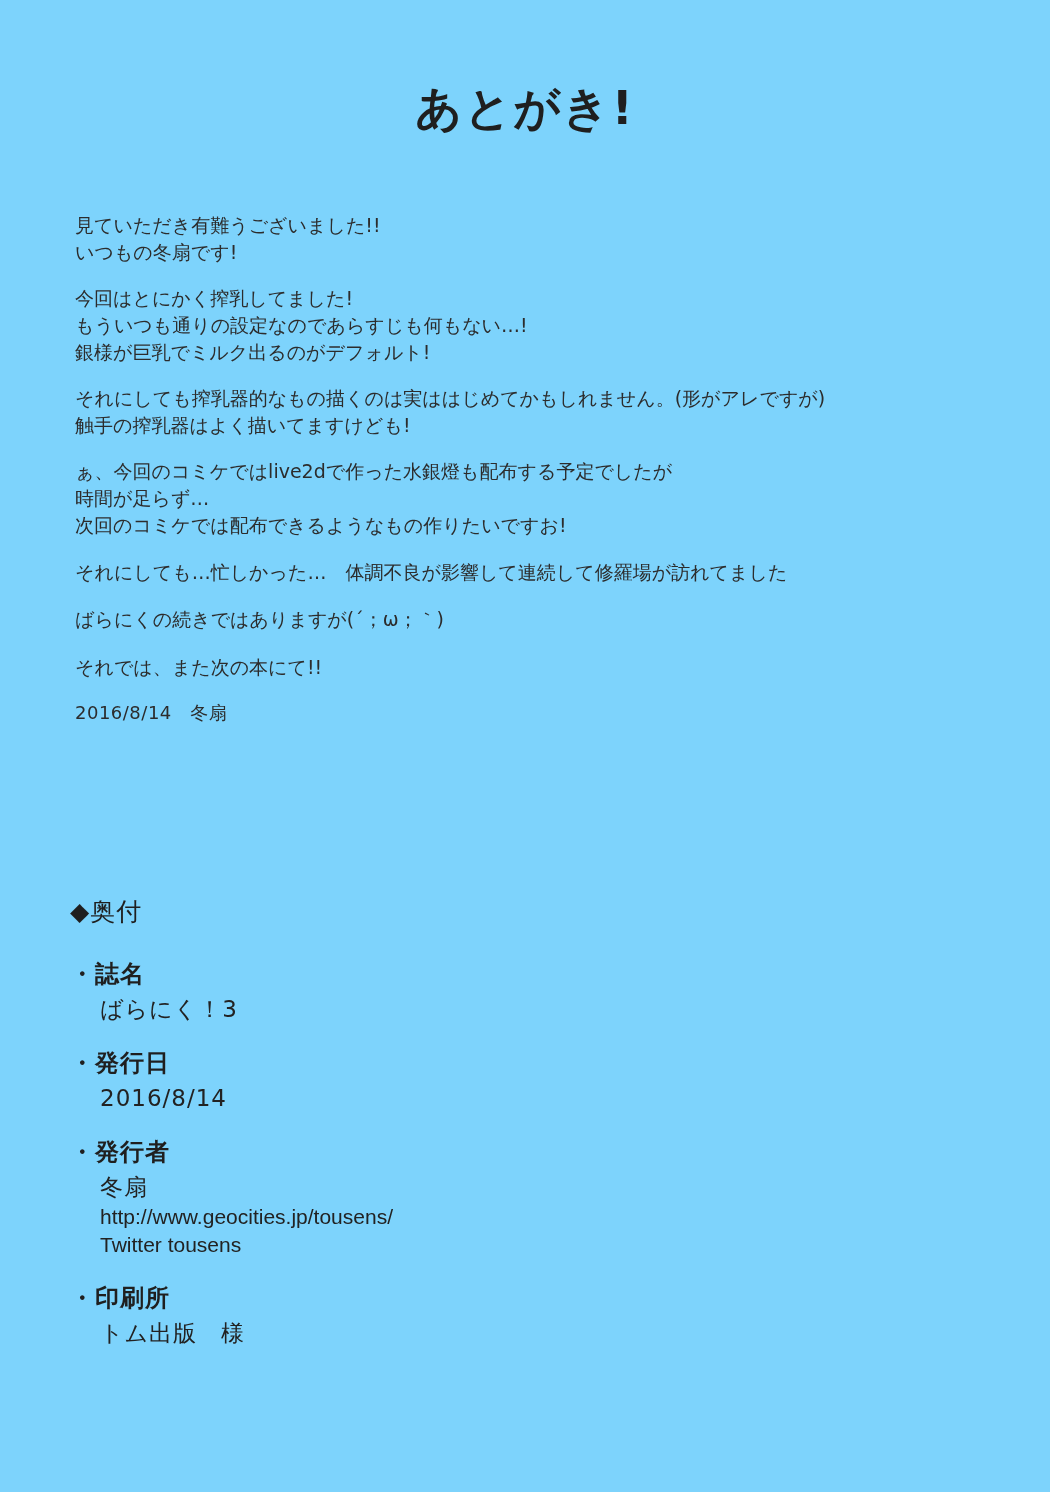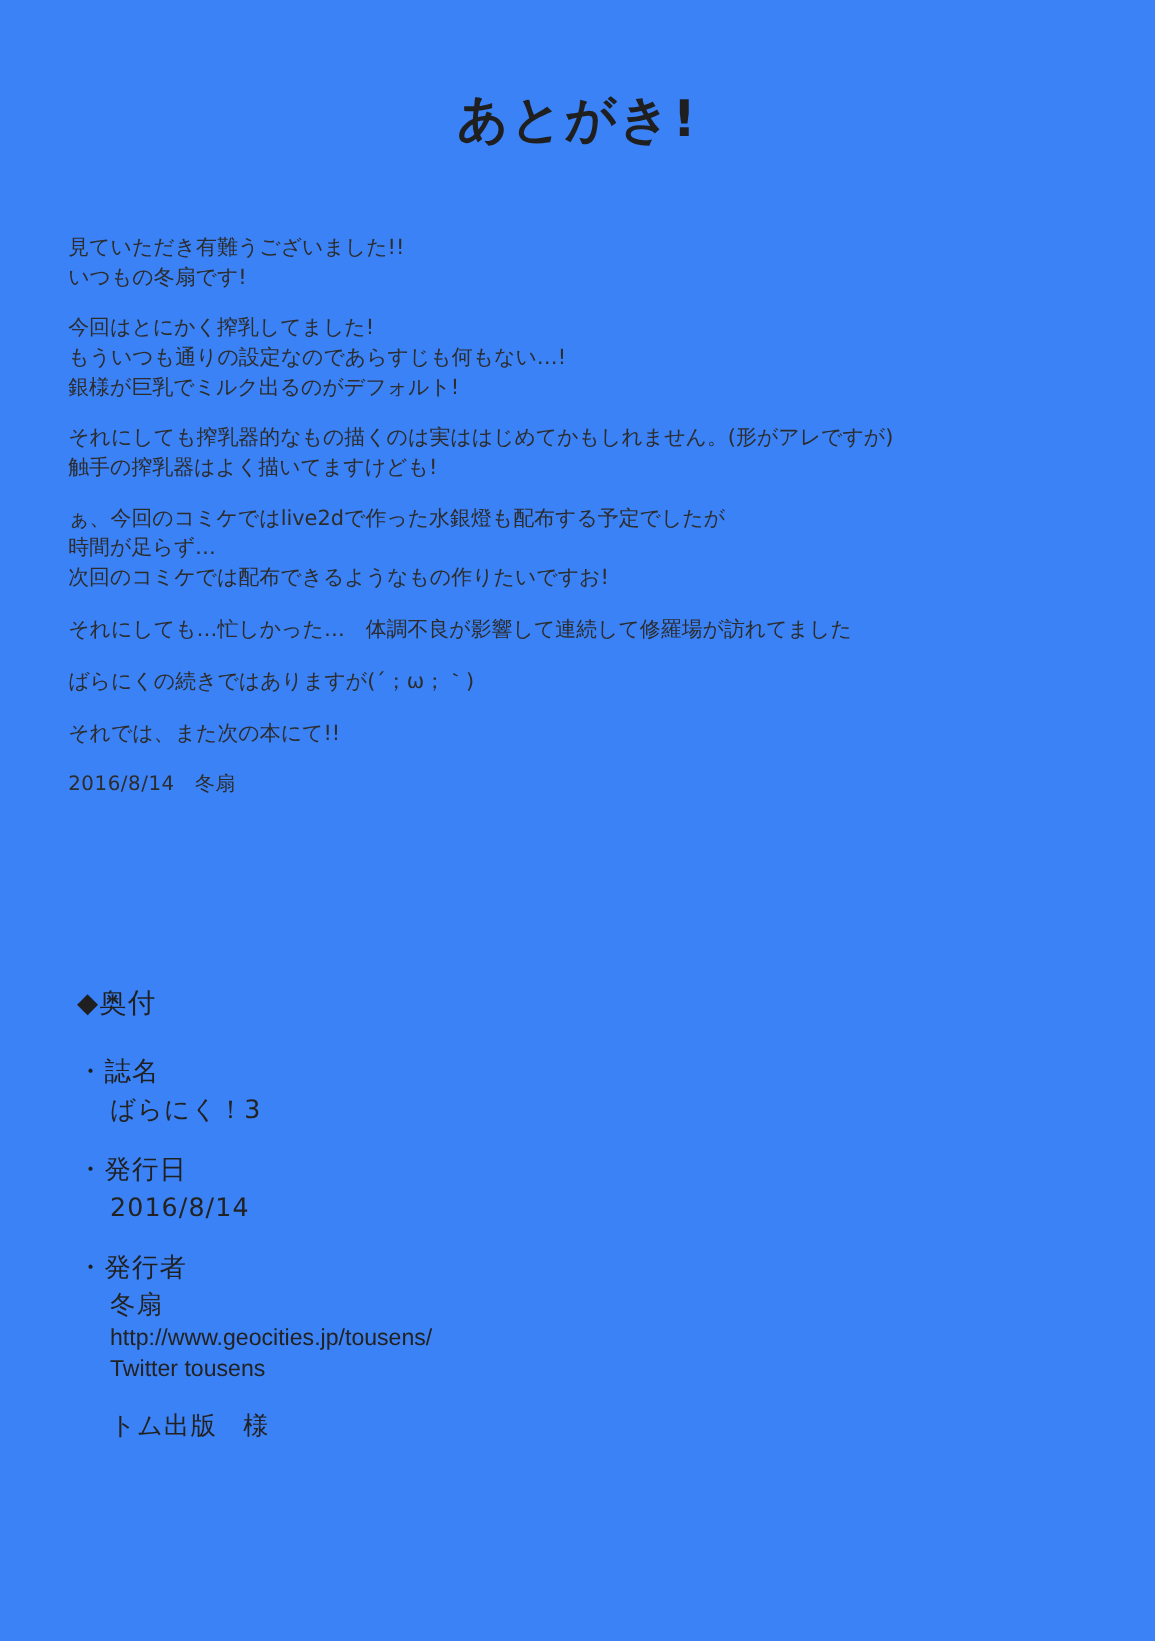--- a/index.html
+++ b/index.html
@@ -4,40 +4,40 @@
 <style>
   html, body {
     margin: 0;
     padding: 0;
     background: #ffffff;
   }
   .page {
     position: relative;
     width: 1050px;
     height: 1492px;
-    background: #3b82f6;
+    background: #7dd3fc;
     font-family: "DejaVu Sans", "Liberation Sans", sans-serif;
     color: #2b2b2b;
     overflow: hidden;
   }
   .title {
     position: absolute;
     top: 78px;
     left: 0;
     width: 100%;
     text-align: center;
     font-size: 46px;
     font-weight: bold;
     letter-spacing: 2px;
     color: #1f1f1f;
   }
   .afterword {
     position: absolute;
     top: 212px;
-    left: 62px;
+    left: 75px;
     width: 920px;
     font-size: 19px;
     line-height: 1.42;
     color: #2c2c2c;
   }
   .afterword .para {
     margin-bottom: 19px;
   }
   .afterword .line {
     white-space: pre;
@@ -61,21 +61,21 @@
     font-weight: normal;
     color: #1f1f1f;
     margin-bottom: 30px;
     letter-spacing: 1px;
   }
   .field {
     margin-bottom: 22px;
   }
   .field-label {
     font-size: 24px;
-    font-weight: normal;
+    font-weight: bold;
     color: #1f1f1f;
     letter-spacing: 1px;
     margin-bottom: 4px;
   }
   .field-value {
     font-size: 23px;
     color: #222222;
     padding-left: 30px;
     letter-spacing: 1px;
     line-height: 1.35;
@@ -146,17 +146,18 @@
     </div>
 
     <div class="field">
       <div class="field-label">・発行者</div>
       <div class="field-value">冬扇</div>
       <div class="field-value mono">http://www.geocities.jp/tousens/</div>
       <div class="field-value mono">Twitter tousens</div>
     </div>
 
     <div class="field">
+      <div class="field-label">・印刷所</div>
       <div class="field-value">トム出版　様</div>
     </div>
   </div>
 
 </div>
 
 </body></html>

